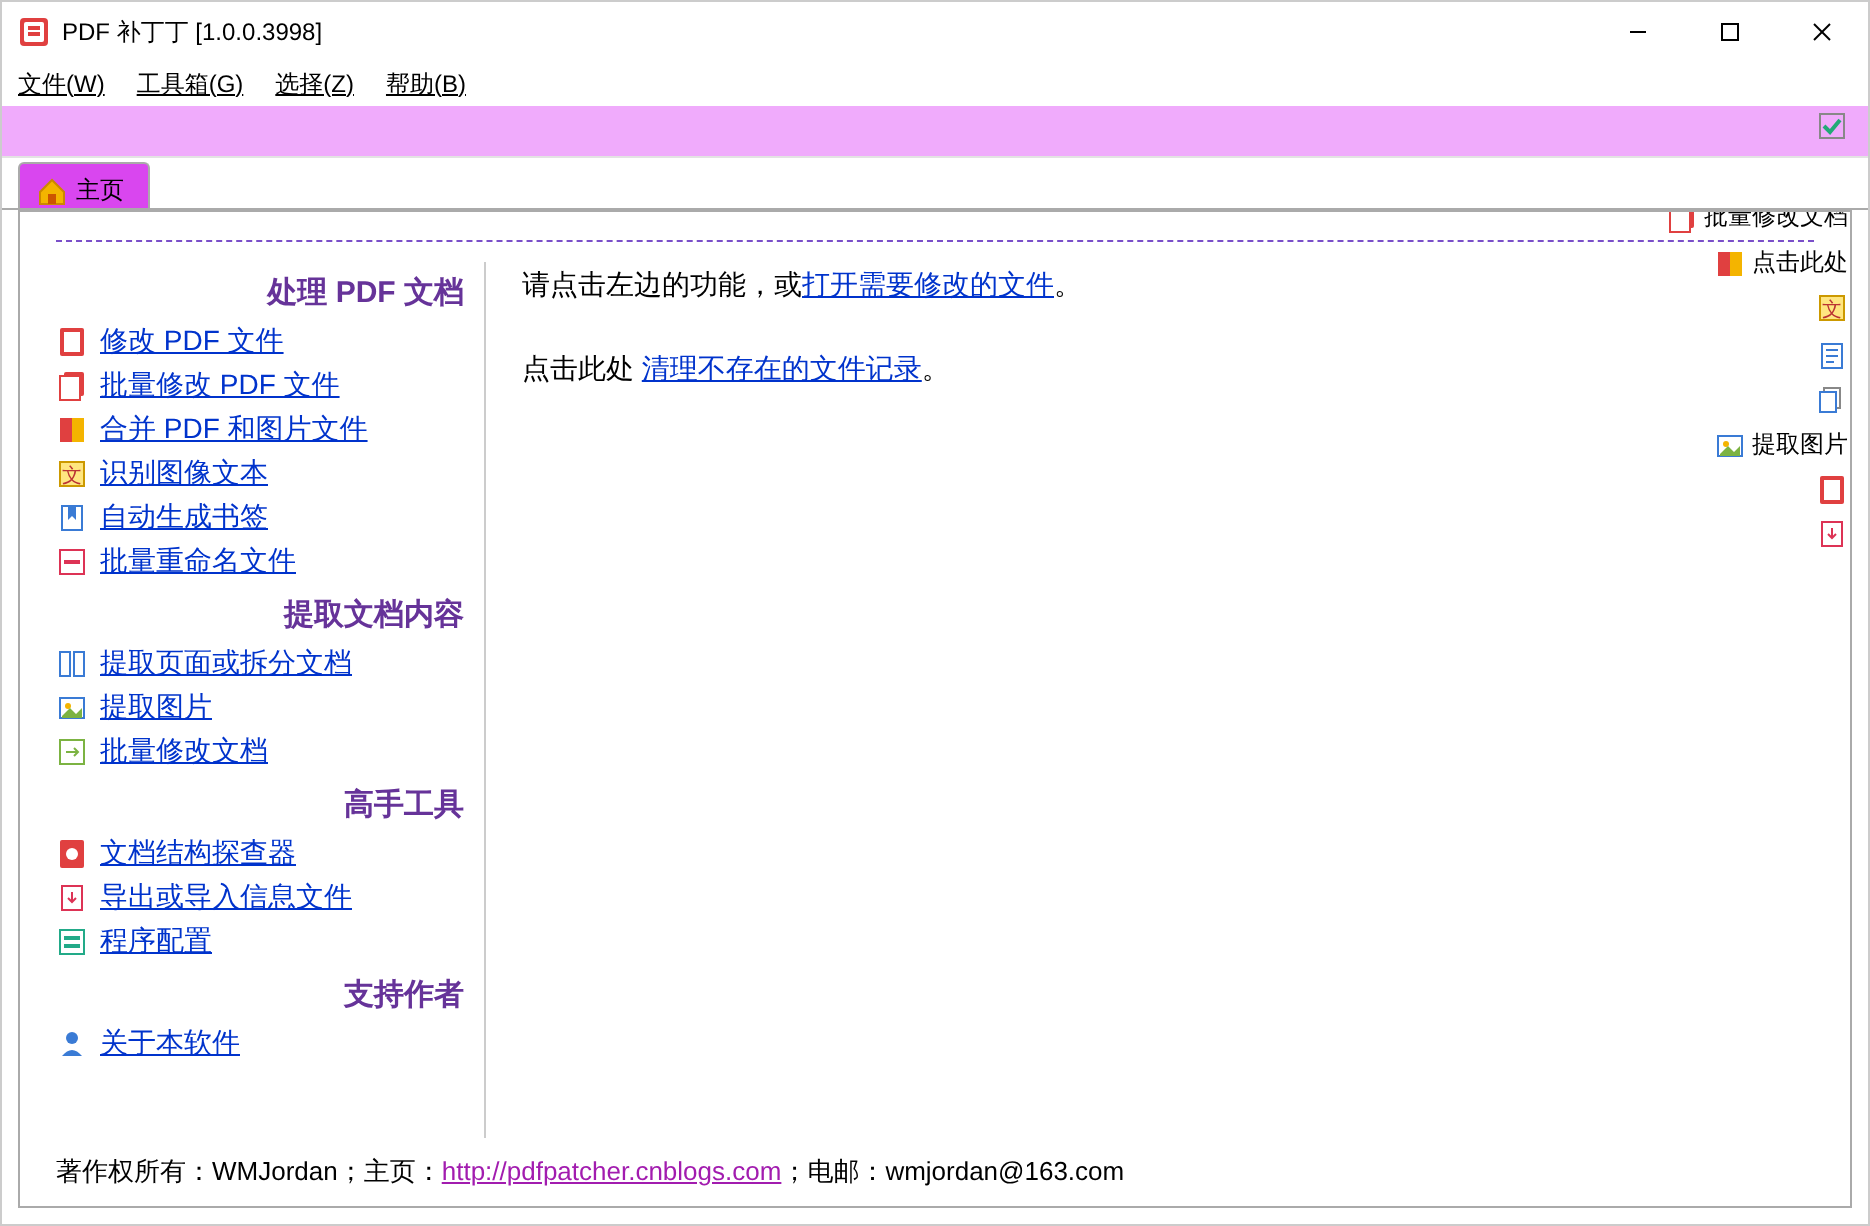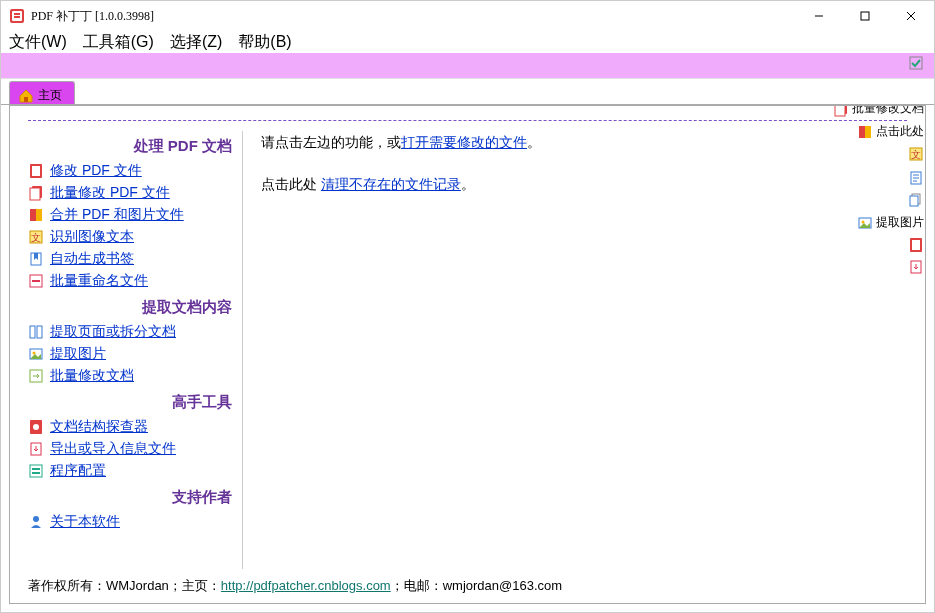--- a/index.html
+++ b/index.html
@@ -14,21 +14,20 @@
       flex-direction: column;
       border: 1px solid #ccc;
     }
     
     .titlebar {
       height: 30px;
       display: flex;
       align-items: center;
       padding: 0 0 0 8px;
       background: #fff;
-      font-family: Liberation Serif, serif;
     }
     .titlebar .app-icon {
       width: 16px; height: 16px;
       margin-right: 6px;
       display: inline-flex; align-items: center; justify-content: center;
     }
     .titlebar .title { color: #000; font-size: 12px; }
     .titlebar .controls { margin-left: auto; display: flex; }
     .titlebar .controls .ctl {
       width: 46px; height: 30px;
@@ -36,21 +35,21 @@
       font-size: 10px;
     }
     
     .menubar {
       height: 22px;
       display: flex; align-items: center;
       padding: 0 8px;
       gap: 16px;
       background: #fff;
     }
-    .menubar .menu-item { font-size: 16px; color: #000; }
+    .menubar .menu-item { font-size: 12px; color: #000; text-decoration: underline; }
     
     .toolbar {
       height: 26px;
       display: flex; align-items: flex-end;
       padding: 0 6px;
       gap: 2px;
       background: #f0abfc;
       border-bottom: 1px solid #e3e3e3;
       flex-direction: column;
     }
@@ -138,21 +137,21 @@
       color: #0033cc;
       text-decoration: underline;
       font-size: 14px;
     }
     .right-col p { margin-bottom: 20px; line-height: 1.6; }
     .footer-line {
       margin-top: 8px;
       font-size: 13px;
       color: #000;
     }
-    .footer-line a { color: #0f766e; text-decoration: underline; }
+    .footer-line a { color: #a21caf; text-decoration: underline; }
     .icon-sm { width: 16px; height: 16px; flex-shrink: 0; }
   </style>
 </head>
 <body>
 
 <div class="titlebar">
   <span class="app-icon">
     <svg class="icon-sm" viewBox="0 0 16 16">
         <rect x="1" y="1" width="14" height="14" fill="#e04040" rx="2"></rect>
         <rect x="3" y="3" width="10" height="10" fill="#fff" rx="1"></rect>

